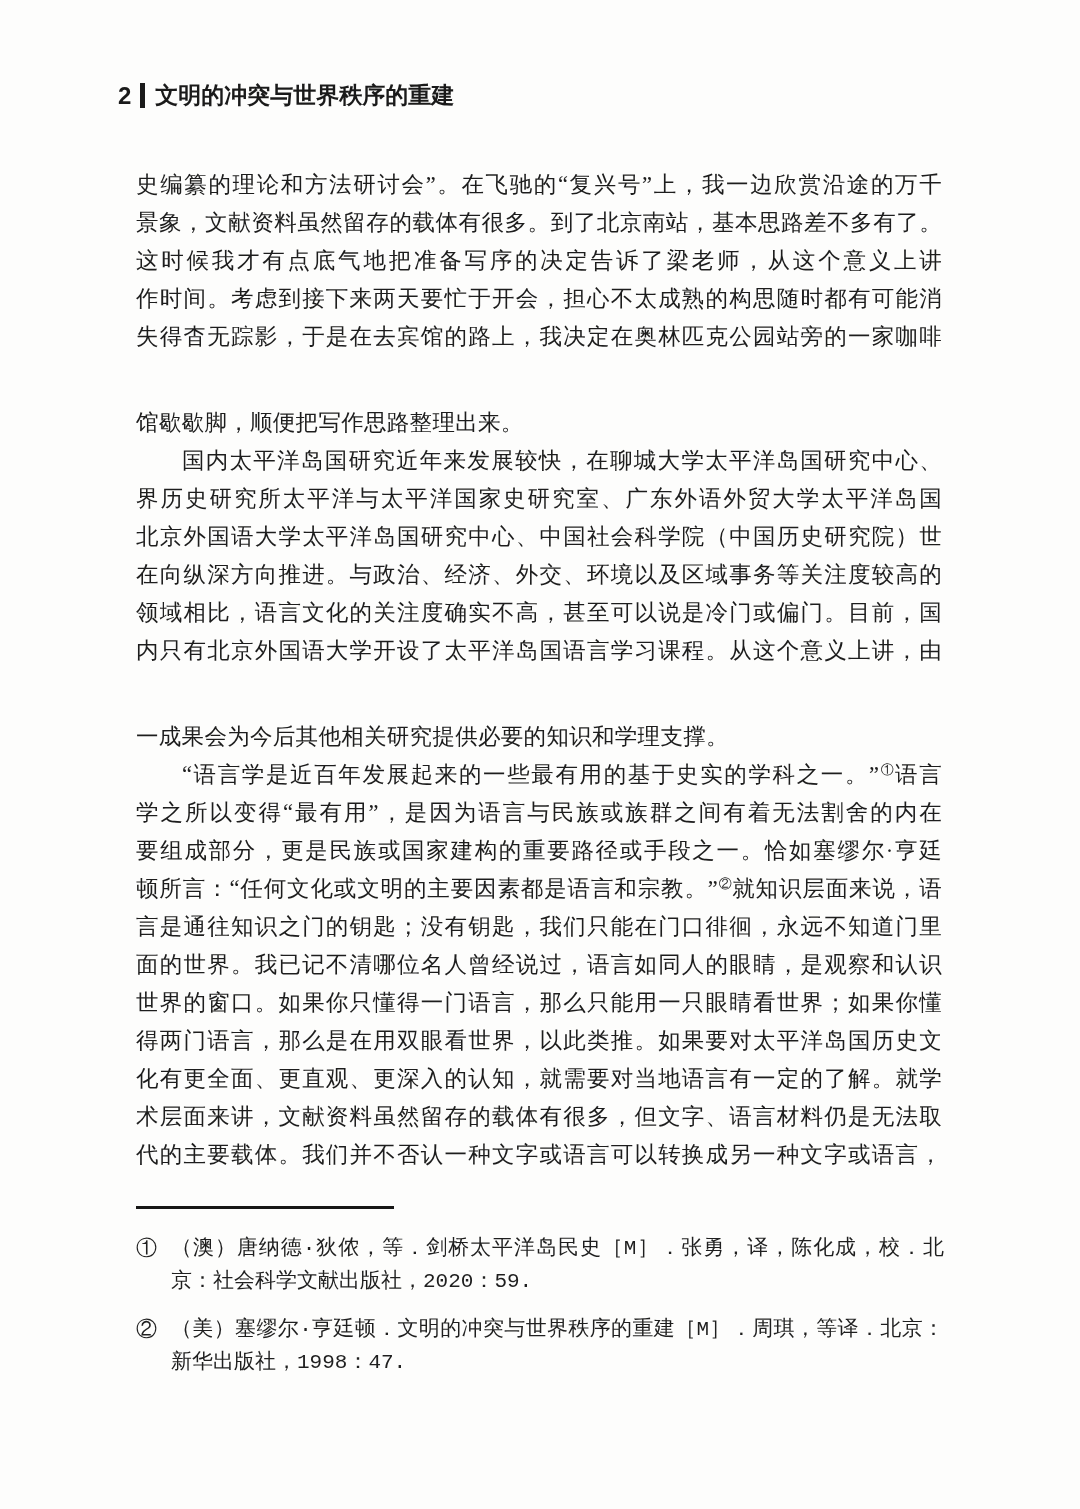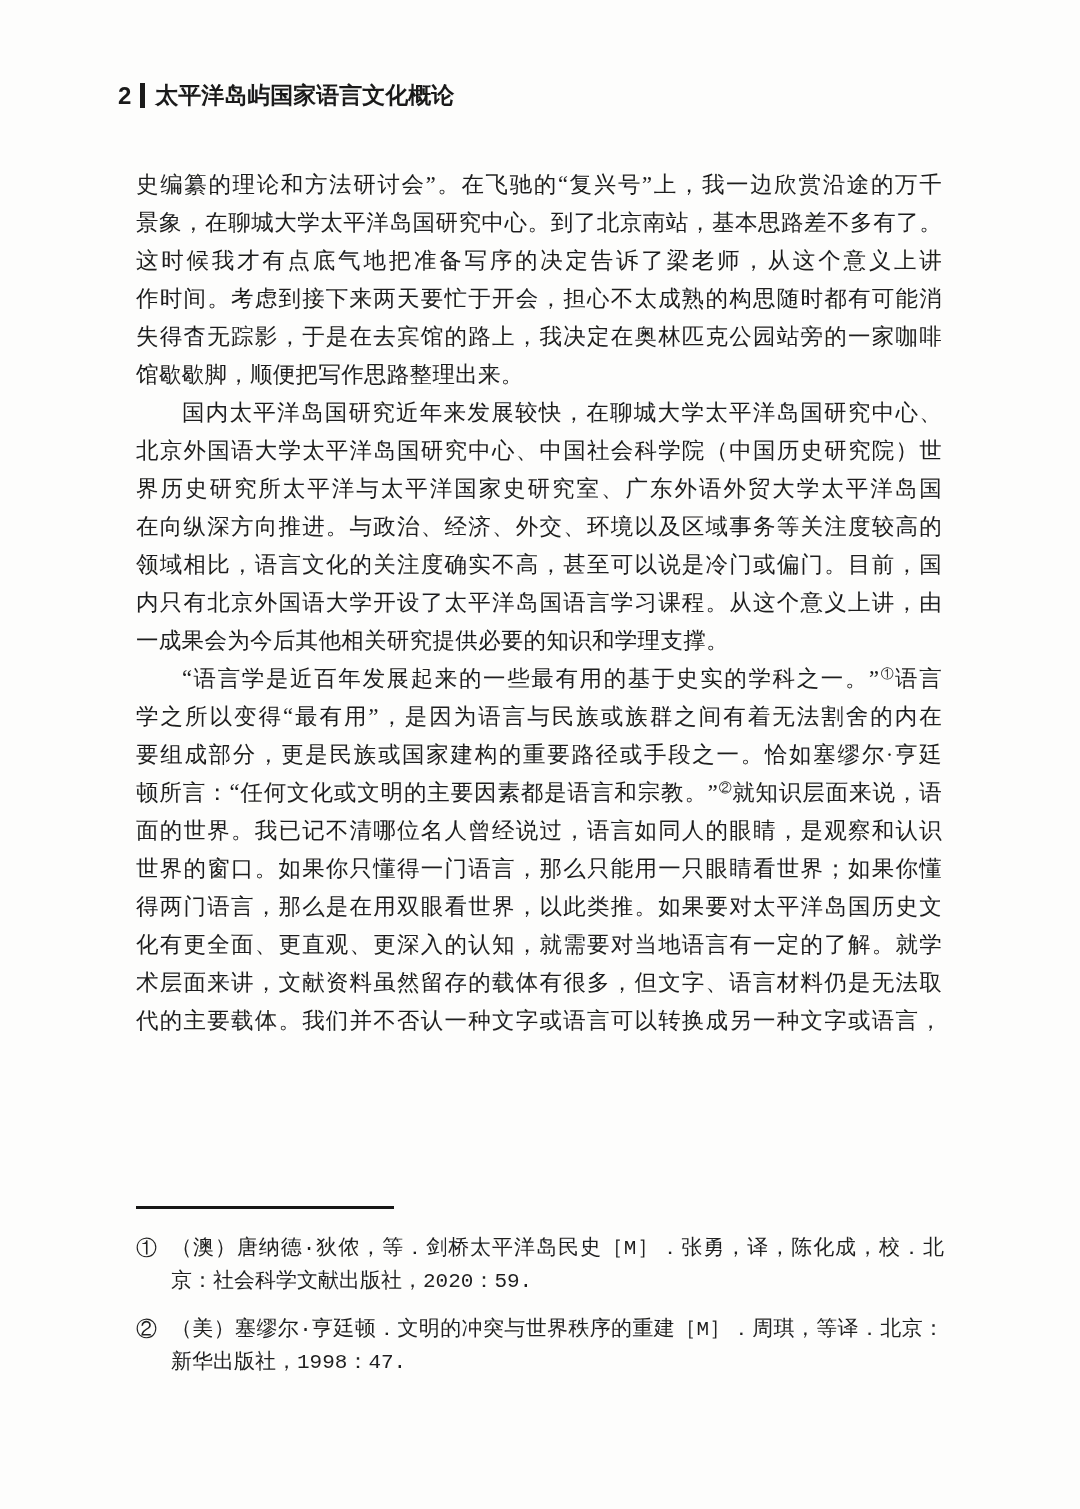--- a/index.html
+++ b/index.html
@@ -50,21 +50,21 @@
     font-size:22.5px;
     line-height:38px;
     text-align:justify;
     text-align-last:justify;
     text-justify:inter-character;
     white-space:nowrap;
     letter-spacing:0.3px;
     font-family:Liberation Serif, serif;
   }
   .line.indent{text-indent:46px;}
-  .line.last{text-align-last:left;}
+  .line.last{text-align-last:left;margin-top:48px;}
   .line sup{
     font-size:13px;
     vertical-align:super;
     line-height:0;
     letter-spacing:0;
   }
   
   .footnote-rule{
     position:absolute;
     left:136px;
@@ -100,46 +100,47 @@
   }
 </style>
 </head>
 <body>
 
 <div class="page" style="background: rgb(253, 253, 252); color: rgb(29, 29, 29);">
 
   <div class="running-header">
     <span class="pageno">2</span>
     <span class="divider"></span>
-    <span class="title">太平洋岛屿国家语言文化概论</span>
+    <span class="title">文明的冲突与世界秩序的重建</span>
   </div>
 
   <div class="body-text">
       <div class="paragraph">
         <div class="line">史编纂的理论和方法研讨会”。在飞驰的“复兴号”上，我一边欣赏沿途的万千</div>
-        <div class="line">景象，在聊城大学太平洋岛国研究中心。到了北京南站，基本思路差不多有了。</div>
+        <div class="line">景象，文献资料虽然留存的载体有很多。到了北京南站，基本思路差不多有了。</div>
         <div class="line">这时候我才有点底气地把准备写序的决定告诉了梁老师，从这个意义上讲</div>
         <div class="line">作时间。考虑到接下来两天要忙于开会，担心不太成熟的构思随时都有可能消</div>
         <div class="line">失得杳无踪影，于是在去宾馆的路上，我决定在奥林匹克公园站旁的一家咖啡</div>
         <div class="line last">馆歇歇脚，顺便把写作思路整理出来。</div>
       </div>
       <div class="paragraph">
         <div class="line indent">国内太平洋岛国研究近年来发展较快，在聊城大学太平洋岛国研究中心、</div>
+        <div class="line">界历史研究所太平洋与太平洋国家史研究室、广东外语外贸大学太平洋岛国</div>
         <div class="line">北京外国语大学太平洋岛国研究中心、中国社会科学院（中国历史研究院）世</div>
-        <div class="line">界历史研究所太平洋与太平洋国家史研究室、广东外语外贸大学太平洋岛国</div>
         <div class="line">在向纵深方向推进。与政治、经济、外交、环境以及区域事务等关注度较高的</div>
         <div class="line">领域相比，语言文化的关注度确实不高，甚至可以说是冷门或偏门。目前，国</div>
         <div class="line">内只有北京外国语大学开设了太平洋岛国语言学习课程。从这个意义上讲，由</div>
         <div class="line last">一成果会为今后其他相关研究提供必要的知识和学理支撑。</div>
       </div>
       <div class="paragraph">
         <div class="line indent">“语言学是近百年发展起来的一些最有用的基于史实的学科之一。”<sup>①</sup>语言</div>
         <div class="line">学之所以变得“最有用”，是因为语言与民族或族群之间有着无法割舍的内在</div>
         <div class="line">要组成部分，更是民族或国家建构的重要路径或手段之一。恰如塞缪尔·亨廷</div>
         <div class="line">顿所言：“任何文化或文明的主要因素都是语言和宗教。”<sup>②</sup>就知识层面来说，语</div>
+        <div class="line">言是通往知识之门的钥匙；没有钥匙，我们只能在门口徘徊，永远不知道门里</div>
         <div class="line">面的世界。我已记不清哪位名人曾经说过，语言如同人的眼睛，是观察和认识</div>
         <div class="line">世界的窗口。如果你只懂得一门语言，那么只能用一只眼睛看世界；如果你懂</div>
         <div class="line">得两门语言，那么是在用双眼看世界，以此类推。如果要对太平洋岛国历史文</div>
         <div class="line">化有更全面、更直观、更深入的认知，就需要对当地语言有一定的了解。就学</div>
         <div class="line">术层面来讲，文献资料虽然留存的载体有很多，但文字、语言材料仍是无法取</div>
         <div class="line">代的主要载体。我们并不否认一种文字或语言可以转换成另一种文字或语言，</div>
       </div>
     </div>
 
   <div class="footnote-rule" style="background: rgb(22, 22, 22);"></div>

